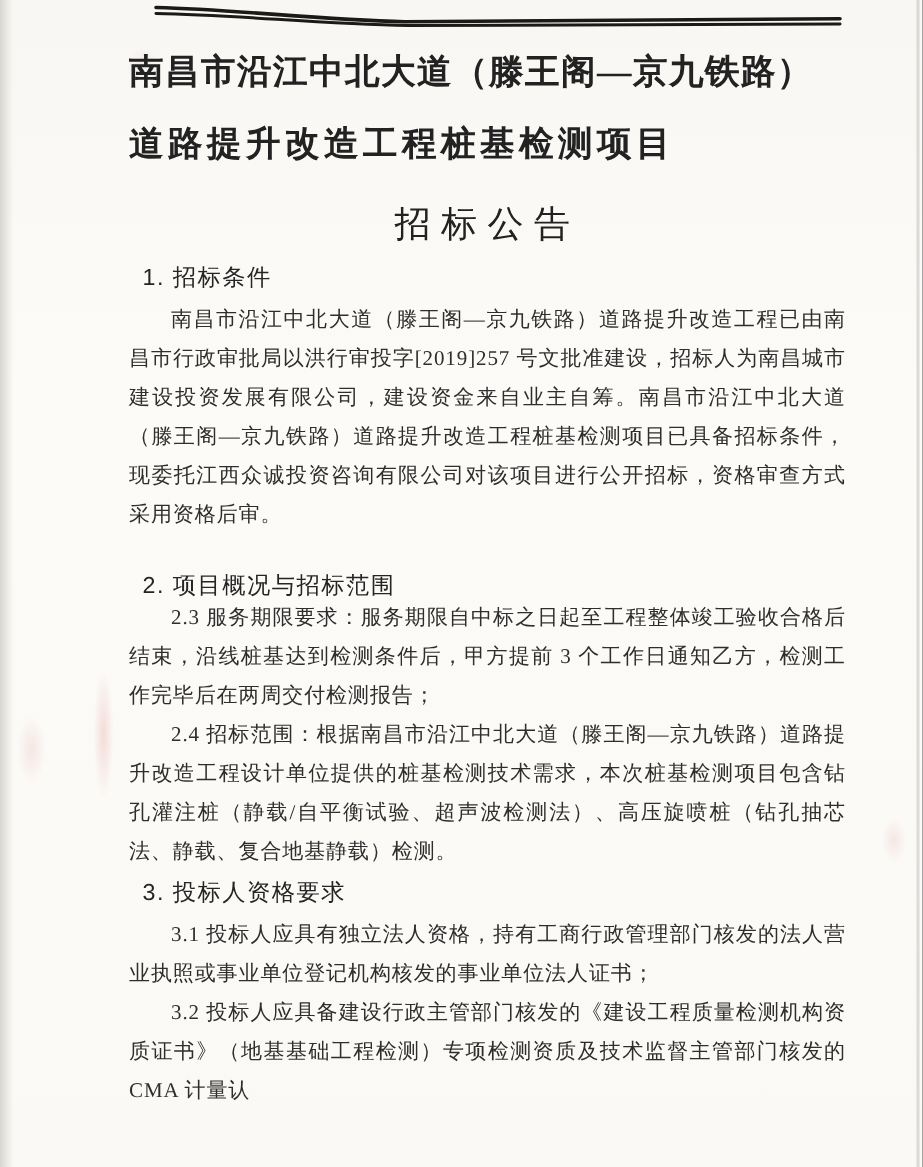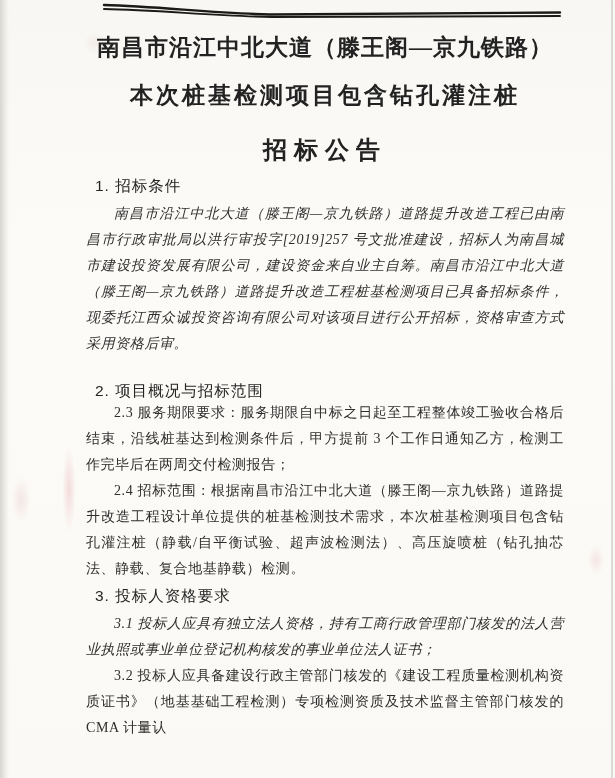--- a/index.html
+++ b/index.html
@@ -40,29 +40,29 @@
     left: 80px; top: 28px; width: 30px; height: 30px;
     background: radial-gradient(ellipse 50% 50% at 50% 50%, rgba(215,180,180,0.18), rgba(215,180,180,0) 75%);
   }
   .content {
     position: absolute;
     left: 86px; top: 0;
     width: 478px;
     padding-top: 34px;
   }
   .title {
-    margin: 0; text-align: center;
+    margin: 0; 
     font-size: 23px; font-weight: bold;
     line-height: 28px; letter-spacing: 1px;
     color: #222;
   }
   .title-2 { margin-top: 20px; letter-spacing: 3px; }
   .subtitle {
     margin: 26px 0 0 0; text-align: center;
-    font-size: 24px; font-weight: bold;
+    font-size: 24px; font-weight: normal;
     line-height: 28px; letter-spacing: 7px;
     color: #222;
   }
   .docnum {
     margin-top: 20px; text-align: center;
     font-size: 15px; line-height: 18px; letter-spacing: 1px;
     color: #333;
   }
   .sec-heading {
     font-family: "Liberation Sans", "DejaVu Sans", sans-serif;
@@ -72,21 +72,21 @@
   }
   .sec-heading.h1 { margin-top: 12px; }
   .sec-heading.h2 { margin-top: 24px; }
   .sec-heading.h3 { margin-top: 4px; }
   .para {
     margin: 0; font-size: 14px;
     line-height: 26px; letter-spacing: 0.6px;
     text-align: justify; text-indent: 2em;
     color: #2e2e2e;
   }
-  .para.first { margin-top: 6px; font-style: italic; }
+  .para.first { margin-top: 6px; }
 </style>
 </head>
 <body>
 
 <div class="page">
 
   <div class="edge-left"></div>
   <div class="edge-right"></div>
 
   <svg class="scan-bar" width="615" height="26" viewBox="0 0 615 26" aria-hidden="true">
@@ -95,21 +95,21 @@
   </svg>
 
   <div class="smudge smudge-1"></div>
   <div class="smudge smudge-2"></div>
   <div class="smudge smudge-3"></div>
   <div class="smudge smudge-4"></div>
 
   <div class="content">
 
     <h1 class="title">南昌市沿江中北大道（滕王阁—京九铁路）</h1>
-    <h1 class="title title-2">本次桩基检测项目包含钻孔灌注桩</h1>
+    <h1 class="title title-2">道路提升改造工程桩基检测项目</h1>
 
     <h2 class="subtitle">招标公告</h2>
 
 
     <section>
       <h3 class="sec-heading h1">1. 招标条件</h3>
       <p class="para first">南昌市沿江中北大道（滕王阁—京九铁路）道路提升改造工程已由南昌市行政审批局以洪行审投字[2019]257 号文批准建设，招标人为南昌城市建设投资发展有限公司，建设资金来自业主自筹。南昌市沿江中北大道（滕王阁—京九铁路）道路提升改造工程桩基检测项目已具备招标条件，现委托江西众诚投资咨询有限公司对该项目进行公开招标，资格审查方式采用资格后审。</p>
     </section>
 
     <section>

